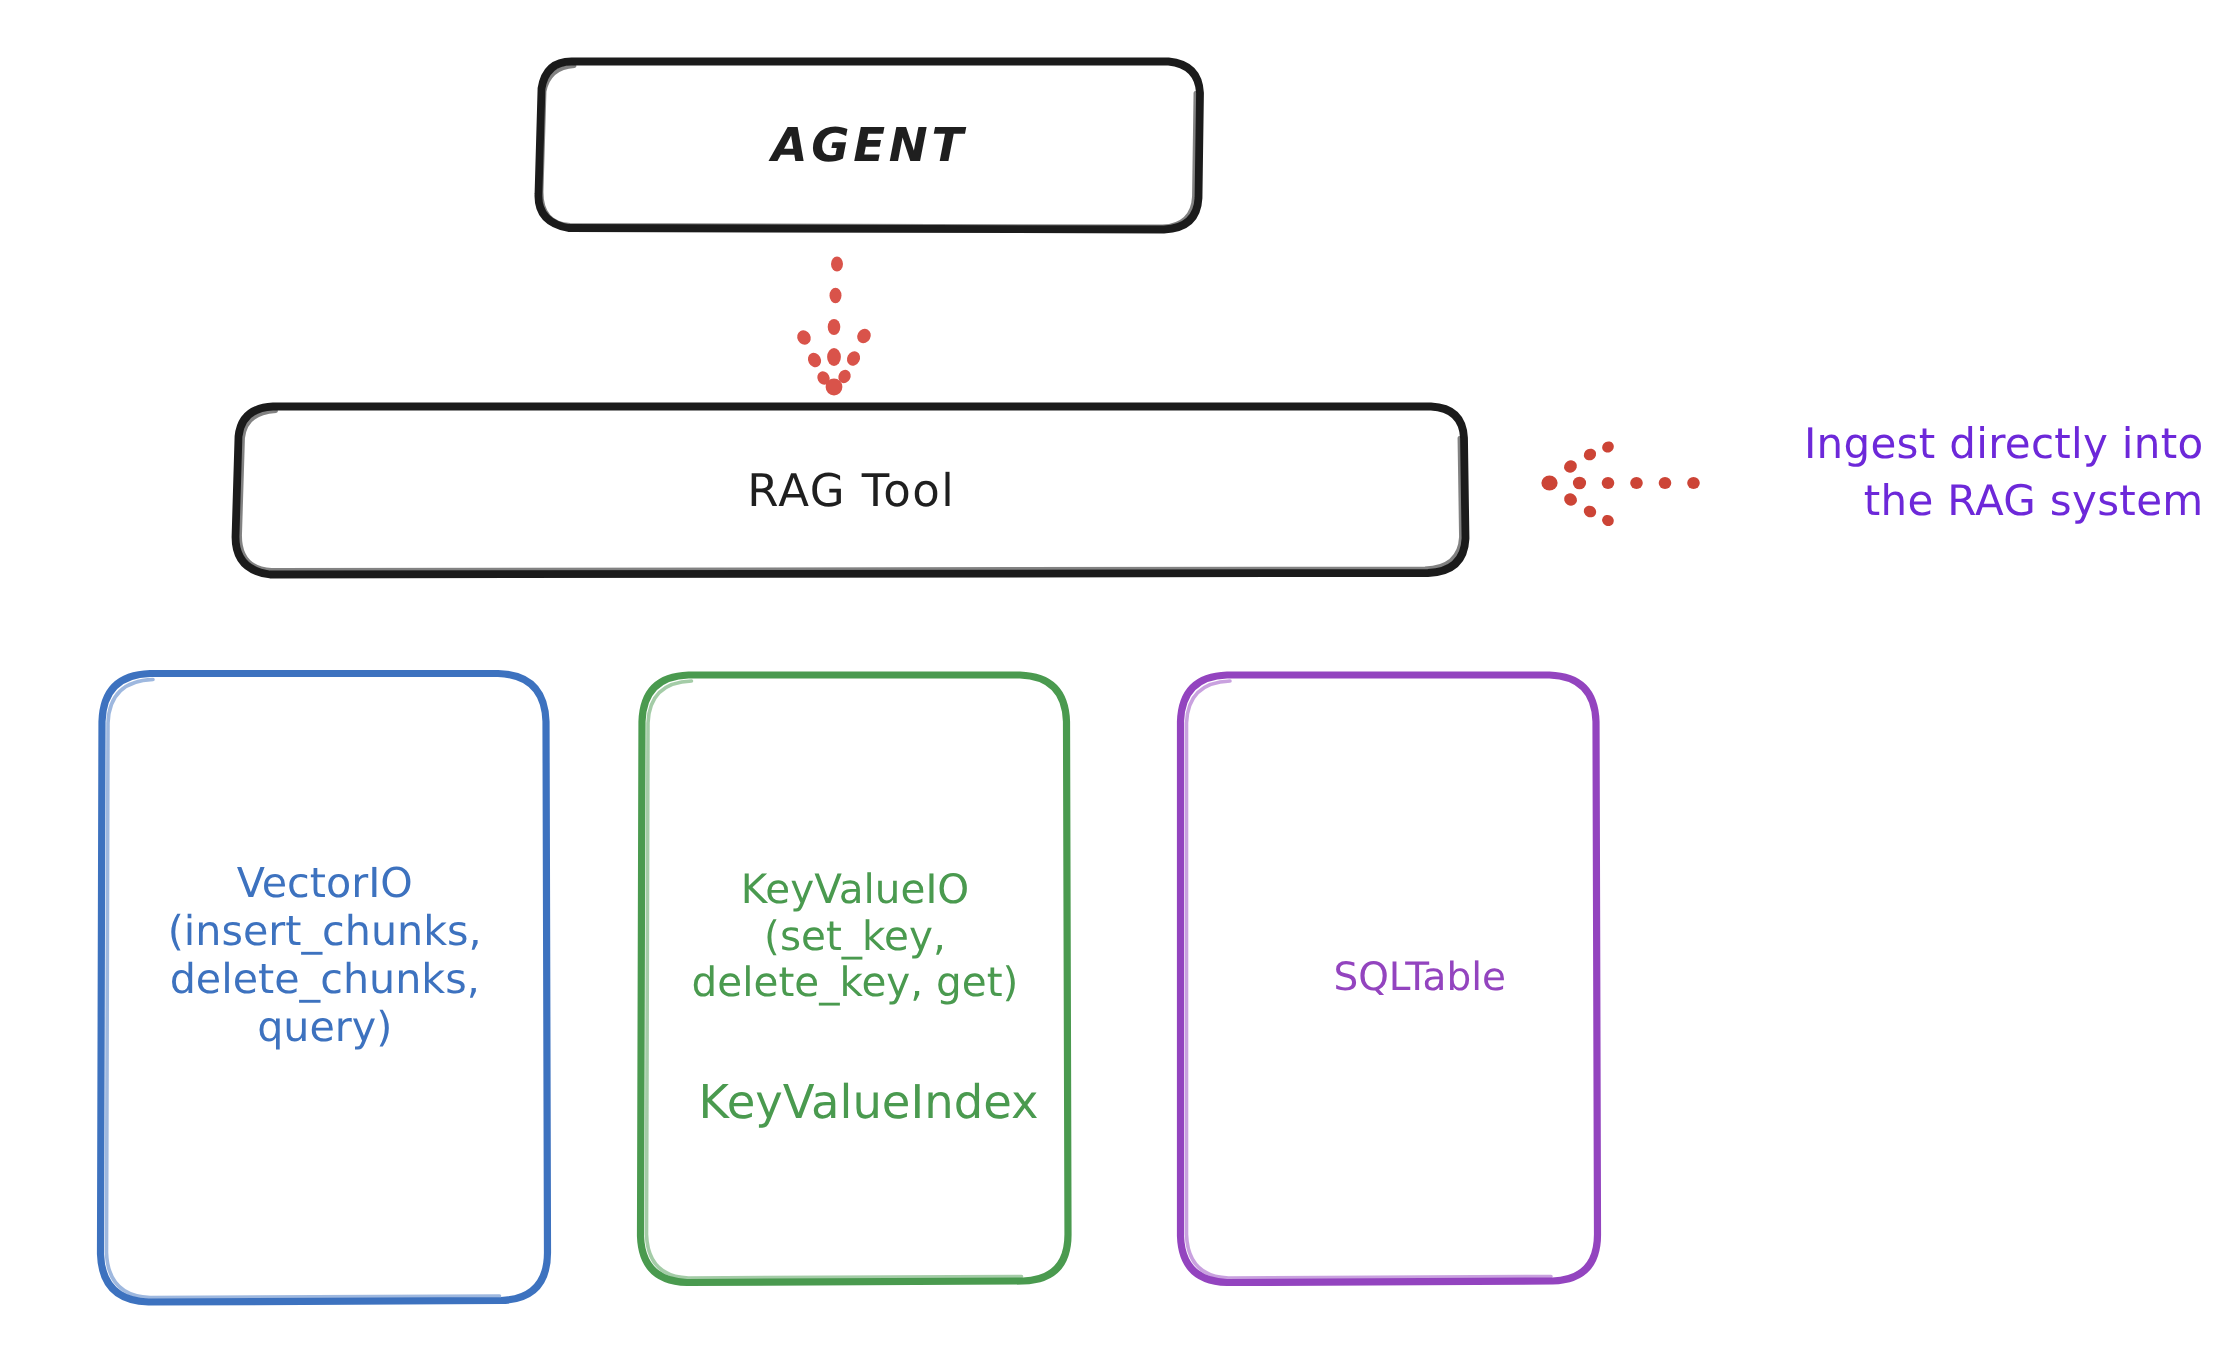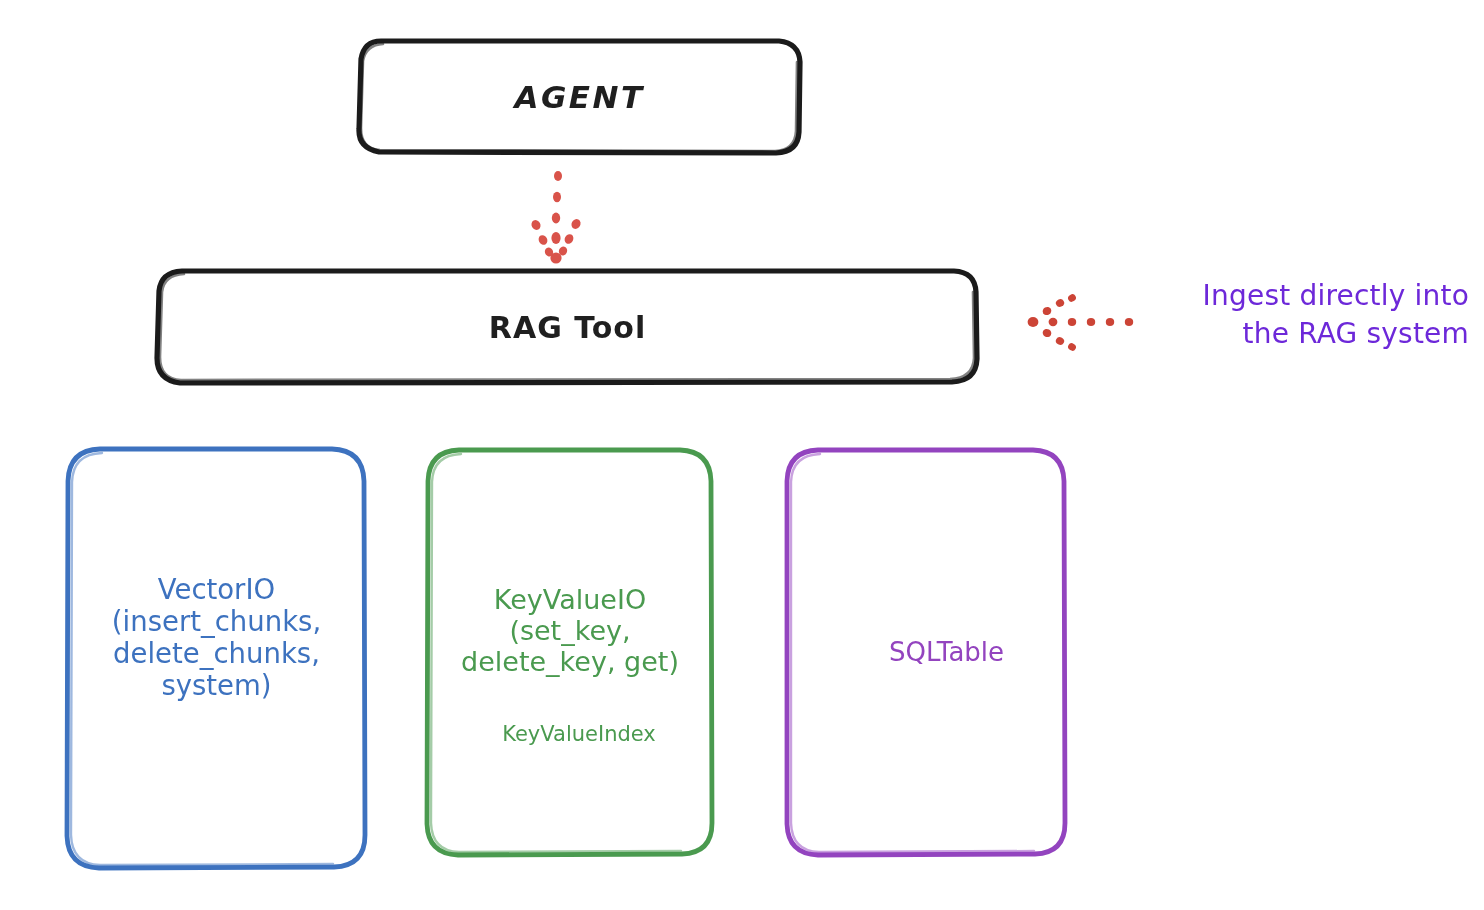--- a/index.html
+++ b/index.html
@@ -53,21 +53,21 @@
 
   
   #node-ragtool {
     left: 157px;
     top: 270px;
     width: 821px;
     height: 114px;
   }
   #node-ragtool .label {
     font-size: 30px;
-    font-weight: 700;
+    font-weight: 400;
     letter-spacing: 1px;
     color: #1f1f1f;
   }
 
   
   #node-vectorio  { left: 67px;  top: 448px; width: 299px; height: 421px; }
   #node-keyvalueio{ left: 427px; top: 449px; width: 286px; height: 407px; }
   #node-relationalio { left: 787px; top: 449px; width: 279px; height: 407px; }
 
   .node .api-title,
@@ -84,21 +84,21 @@
   #node-vectorio .api-block,
   #node-vectorio .index-name { color: #3d72bf; }
   #node-keyvalueio .api-block,
   #node-keyvalueio .index-name { color: #4a9a4f; }
   #node-relationalio .api-block,
   #node-relationalio .index-name { color: #9344bf; }
 
   #node-vectorio .api-block { font-size: 27.5px; }
   #node-vectorio .index-name { font-size: 27.5px; }
   #node-keyvalueio .api-block { font-size: 27px; margin-top: 28px; }
-  #node-keyvalueio .index-name { font-size: 21px; margin-left: 18px; }
+  #node-keyvalueio .index-name { font-size: 31px; margin-left: 18px; }
   #node-relationalio .api-block { font-size: 26px; }
   #node-relationalio .index-name { font-size: 26px; margin-left: 40px; }
 
   .api-block { white-space: pre-line; }
 
   
   #annotation-ingest {
     position: absolute;
     left: 1149px;
     top: 277px;
@@ -177,21 +177,21 @@
 </div>
 
 <div class="node" id="node-ragtool">
   <span class="label">RAG Tool</span>
 </div>
 
 <div class="node" id="node-vectorio">
   <div class="api-block">VectorIO
 (insert_chunks,
 delete_chunks,
-system)</div>
+query)</div>
 </div>
 
 <div class="node" id="node-keyvalueio">
   <div class="api-block">KeyValueIO
 (set_key,
 delete_key, get)</div>
   <div class="index-name">KeyValueIndex</div>
 </div>
 
 <div class="node" id="node-relationalio">

